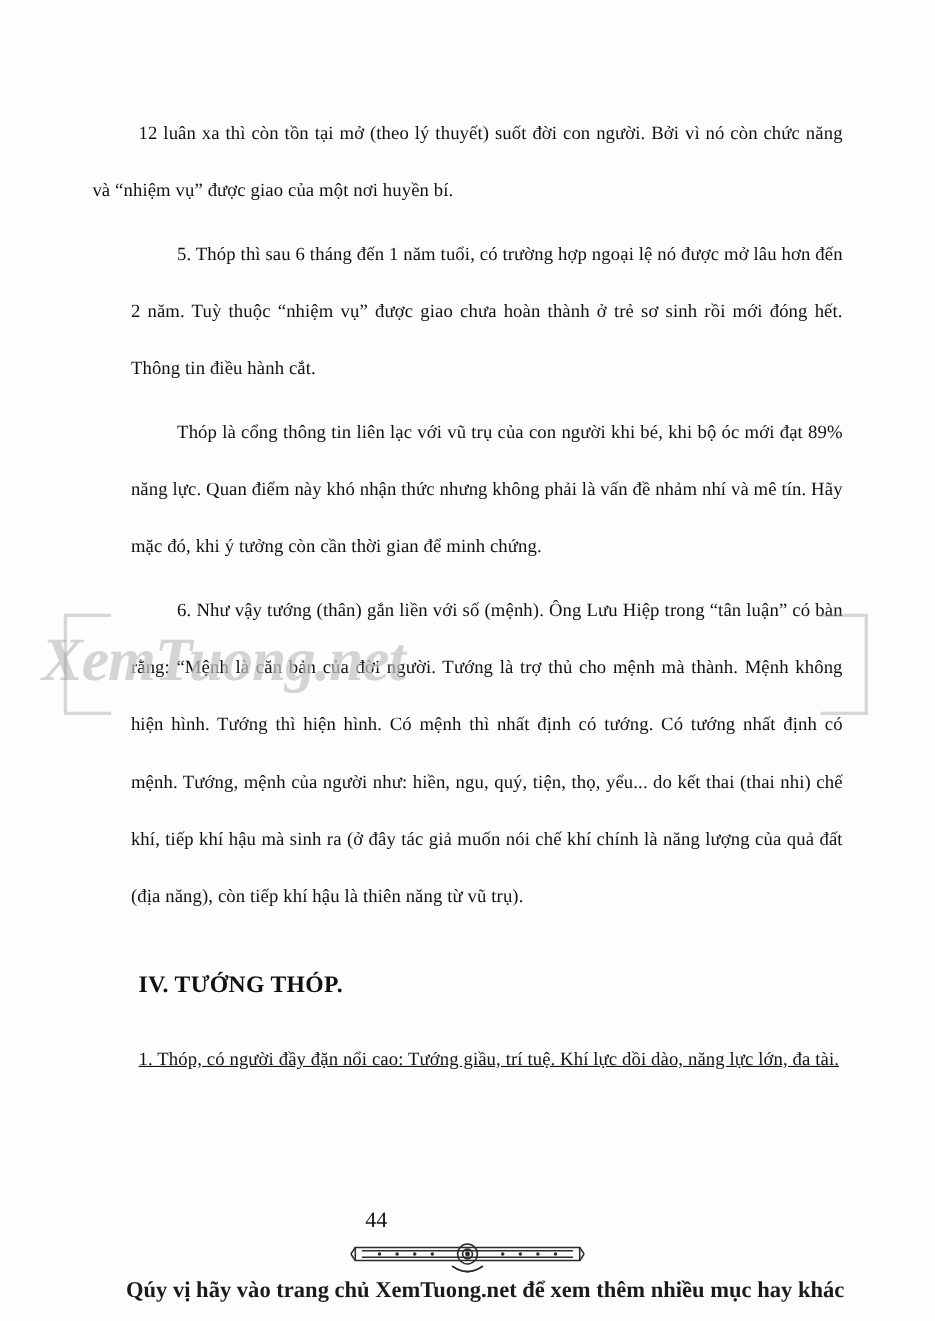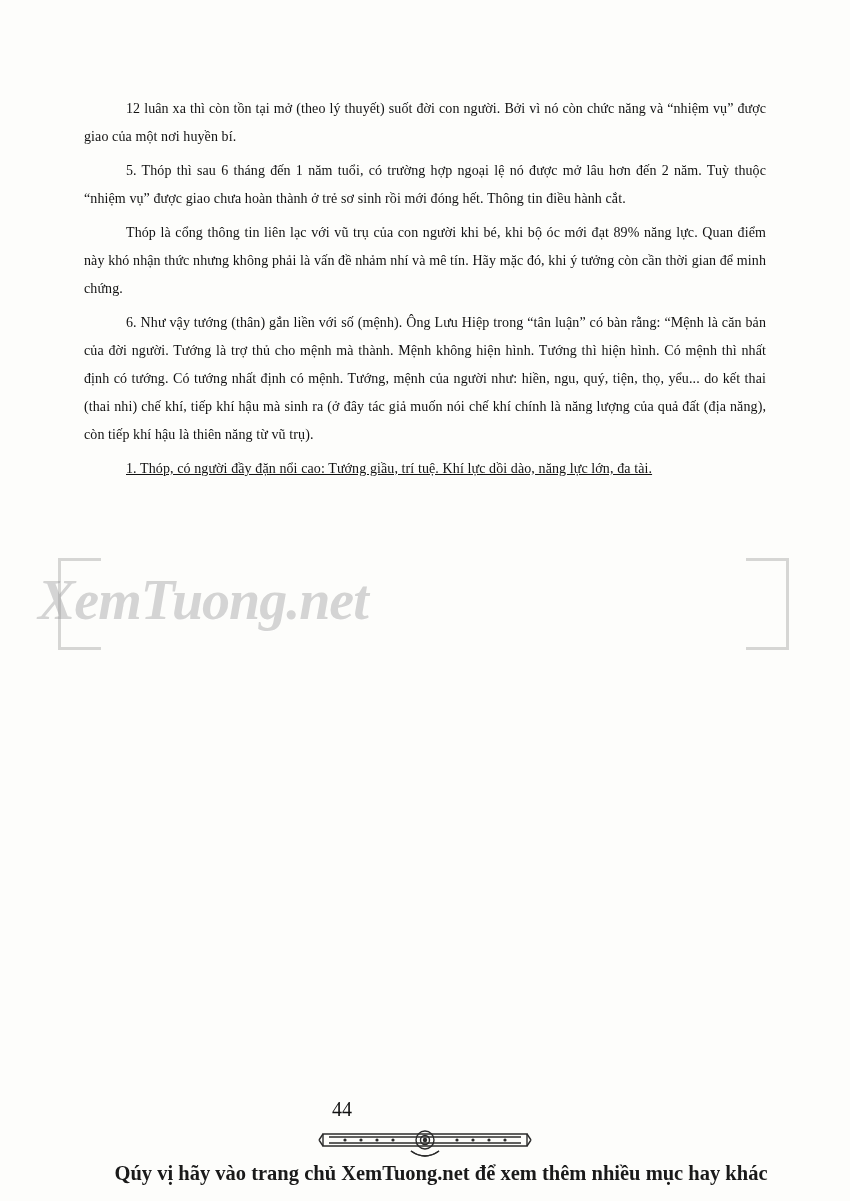--- a/index.html
+++ b/index.html
@@ -17,28 +17,29 @@
     color: #111111;
   }
   #content {
     position: absolute;
     left: 84px;
     top: 95px;
     width: 682px;
   }
   p.para {
     margin: 0 0 0 0;
-    font-size: 14px;
-    line-height: 28px;
+    font-size: 17px;
+    line-height: 52px;
     text-align: justify;
     text-indent: 42px;
     letter-spacing: 0.1px;
   }
   p.para + p.para {
     margin-top: 6px;
+    margin-left: 35px;
   }
   h2.section-heading {
     margin: 34px 0 0 0;
     font-size: 21.5px;
     line-height: 40px;
     font-weight: bold;
     text-indent: 42px;
     letter-spacing: 0.3px;
   }
   p.after-heading {
@@ -120,20 +121,21 @@
 <body>
 
 <div id="page">
 
   <div id="content">
     <p class="para">12 luân xa thì còn tồn tại mở (theo lý thuyết) suốt đời con người. Bởi vì nó còn chức năng và “nhiệm vụ” được giao của một nơi huyền bí.</p>
     <p class="para">5. Thóp thì sau 6 tháng đến 1 năm tuổi, có trường hợp ngoại lệ nó được mở lâu hơn đến 2 năm. Tuỳ thuộc “nhiệm vụ” được giao chưa hoàn thành ở trẻ sơ sinh rồi mới đóng hết. Thông tin điều hành cắt.</p>
     <p class="para">Thóp là cổng thông tin liên lạc với vũ trụ của con người khi bé, khi bộ óc mới đạt 89% năng lực. Quan điểm này khó nhận thức nhưng không phải là vấn đề nhảm nhí và mê tín. Hãy mặc đó, khi ý tưởng còn cần thời gian để minh chứng.</p>
     <p class="para">6. Như vậy tướng (thân) gắn liền với số (mệnh). Ông Lưu Hiệp trong “tân luận” có bàn rằng: “Mệnh là căn bản của đời người. Tướng là trợ thủ cho mệnh mà thành. Mệnh không hiện hình. Tướng thì hiện hình. Có mệnh thì nhất định có tướng. Có tướng nhất định có mệnh. Tướng, mệnh của người như: hiền, ngu, quý, tiện, thọ, yểu... do kết thai (thai nhi) chế khí, tiếp khí hậu mà sinh ra (ở đây tác giả muốn nói chế khí chính là năng lượng của quả đất (địa năng), còn tiếp khí hậu là thiên năng từ vũ trụ).</p>
 
+    <h2 class="section-heading">IV. TƯỚNG THÓP.</h2>
 
     <p class="para after-heading">1. Thóp, có người đầy đặn nổi cao: Tướng giầu, trí tuệ. Khí lực dồi dào, năng lực lớn, đa tài.</p>
   </div>
 
   <div id="watermark">
     <div class="wm-box"></div>
     <div class="wm-text">XemTuong.net</div>
     <div class="wm-box2"></div>
   </div>
 

